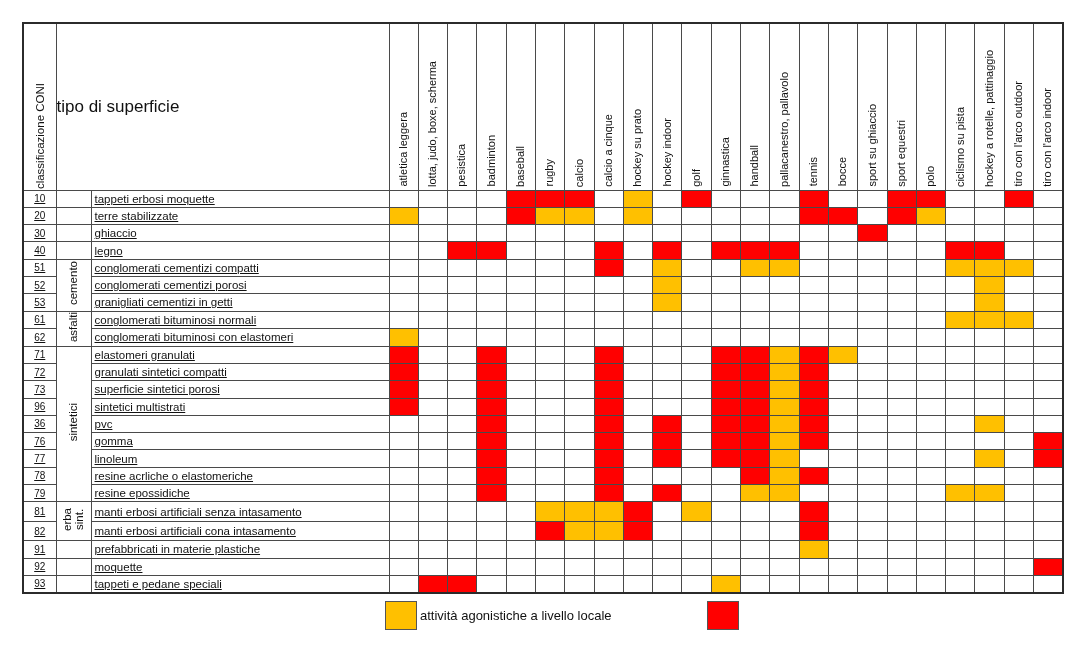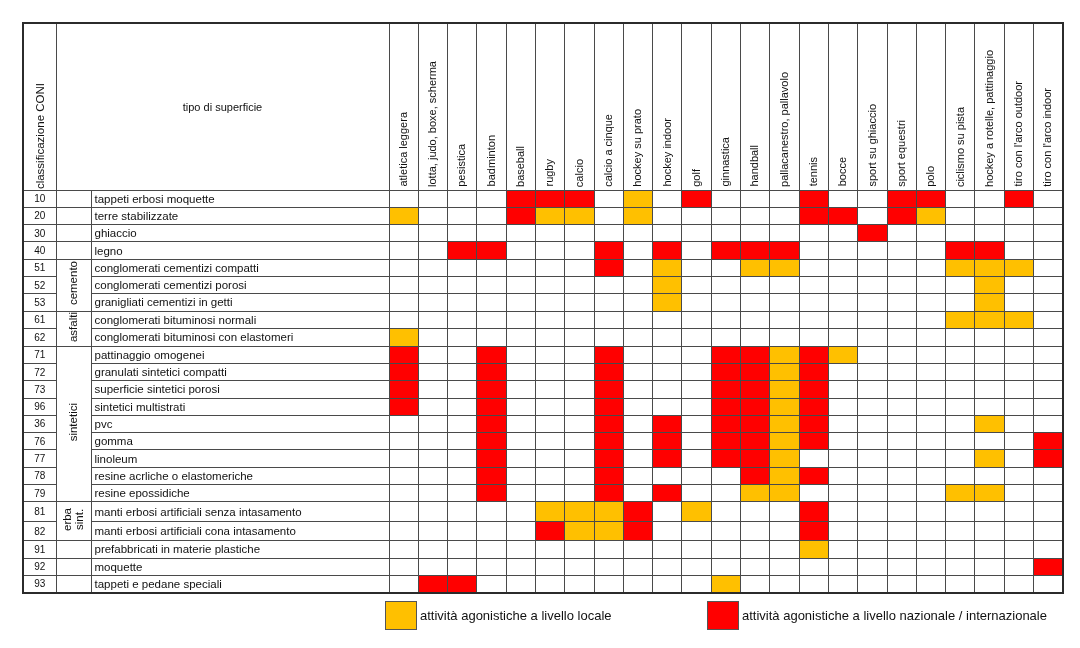--- a/index.html
+++ b/index.html
@@ -7,37 +7,37 @@
   #page { position:relative; width:1080px; height:648px; background:#fff; overflow:hidden; }
 
   table.matrix {
     position:absolute; left:22px; top:22px;
     border-collapse:collapse; table-layout:fixed;
     width:1040px;
     border:2px solid #2b2b2b;
   }
   .matrix td, .matrix th { border:1px solid #4a4a4a; padding:0; }
   thead tr { height:167px; }
-  tbody tr { height:17.3px; }
+  tbody tr { height:17.3px;text-decoration:underline; }
 
   .vtext {
     display:inline-block;
     writing-mode:vertical-rl;
     transform:rotate(180deg);
     white-space:nowrap;
     line-height:1.05;
     font-weight:400;
   }
 
   th.coni-cell { vertical-align:bottom; }
   th.coni-cell .hwrap, th.sport-header .hwrap {
     height:160px; display:flex; align-items:flex-end; justify-content:center;
   }
   th.coni-cell .vtext { font-size:11.5px; padding-bottom:2px; }
-  th.surface-header { font-size:11px; font-weight:400; text-align:center; vertical-align:middle; }
+  th.surface-header { font-size:17px; font-weight:400; text-align:left; vertical-align:middle; }
   th.sport-header .vtext { font-size:11px; padding-bottom:2px; }
 
   td.code-cell { text-align:center; font-size:10px; }
   td.group-cell { text-align:center; vertical-align:middle; }
   td.group-cell .vtext { font-size:11.5px; }
   td.group-cell .vtext.wrap { white-space:normal; max-height:34px; }
   td.label-cell {
     font-size:11.5px; padding-left:3px; white-space:nowrap;
     overflow:hidden; text-align:left;
   }
@@ -454,21 +454,21 @@
           <td class="data-cell"></td>
           <td class="data-cell"></td>
           <td class="data-cell"></td>
           <td class="data-cell"></td>
           <td class="data-cell"></td>
           <td class="data-cell"></td>
         </tr>
         <tr>
           <td class="code-cell">71</td>
           <td class="group-cell" rowspan="9"><span class="vtext">sintetici</span></td>
-          <td class="label-cell">pattinaggio omogenei</td>
+          <td class="label-cell">elastomeri granulati</td>
           <td class="data-cell" style="background: rgb(255, 0, 0);"></td>
           <td class="data-cell"></td>
           <td class="data-cell"></td>
           <td class="data-cell" style="background: rgb(255, 0, 0);"></td>
           <td class="data-cell"></td>
           <td class="data-cell"></td>
           <td class="data-cell"></td>
           <td class="data-cell" style="background: rgb(255, 0, 0);"></td>
           <td class="data-cell"></td>
           <td class="data-cell"></td>
@@ -843,16 +843,15 @@
         </tr>
       </tbody>
   </table>
 
   <div class="legend-item" id="legend-local">
     <span class="legend-swatch" style="background: rgb(255, 192, 0);"></span>
     <span class="legend-label">attività agonistiche a livello locale</span>
   </div>
   <div class="legend-item" id="legend-national">
     <span class="legend-swatch" style="background: rgb(255, 0, 0);"></span>
-    <span class="legend-label">attività agonistiche a livello nazionale / internazionale</span>
   </div>
 
 </div>
 
 </body></html>

